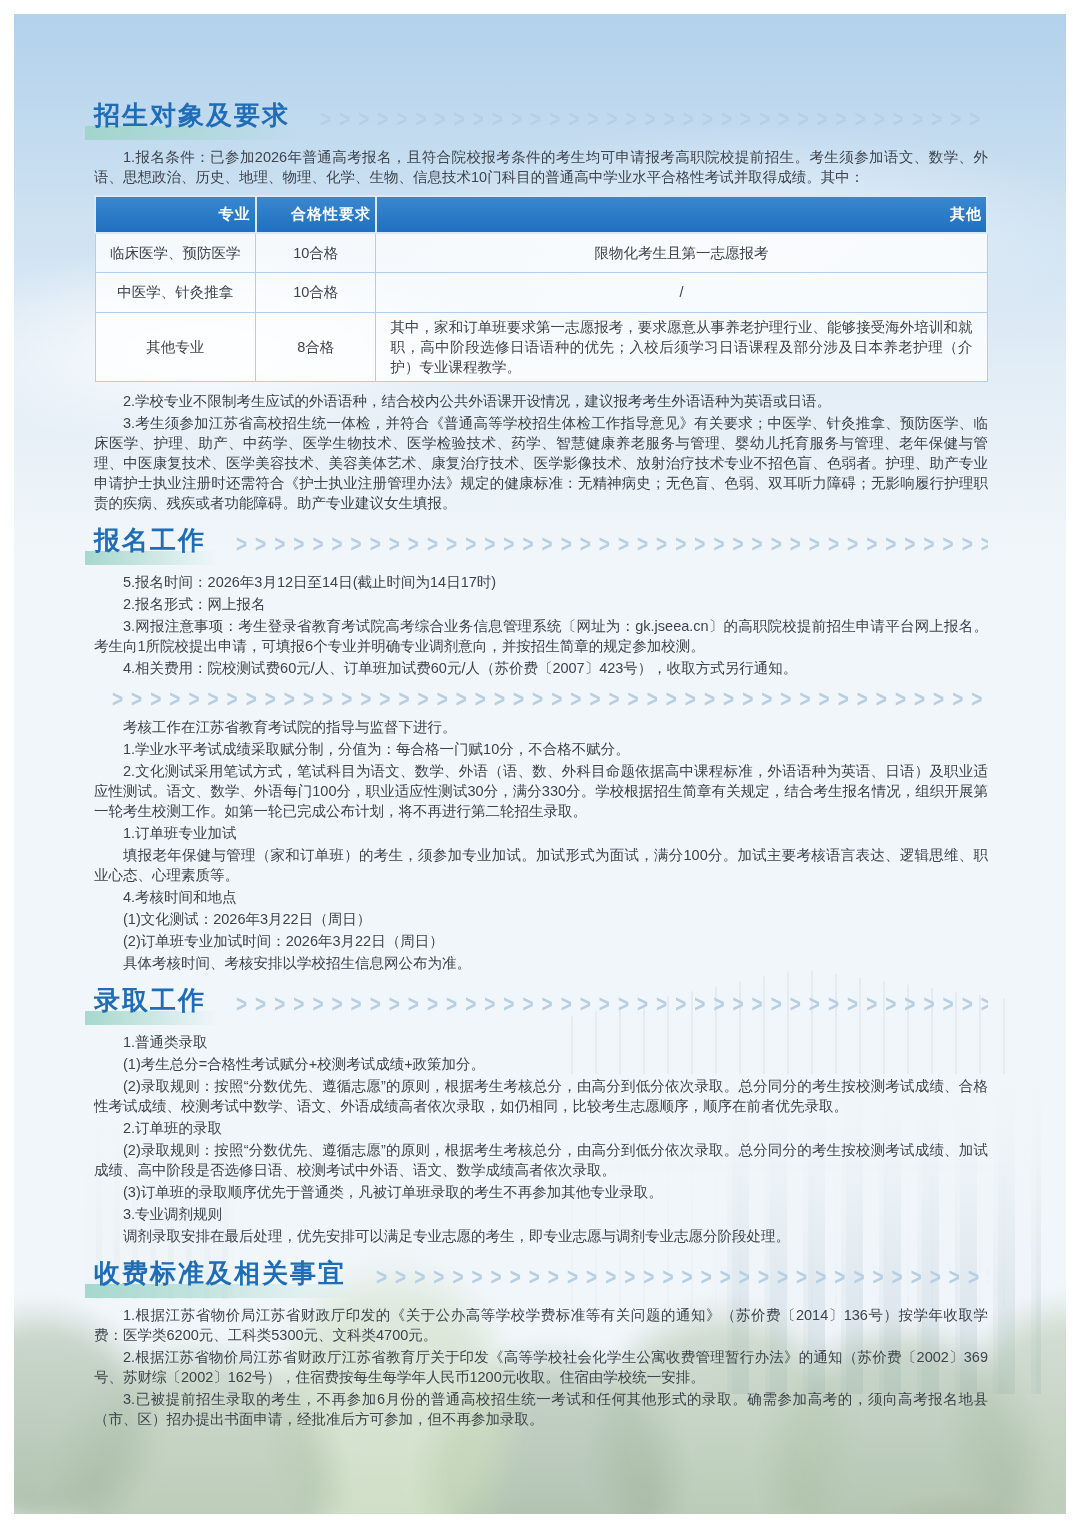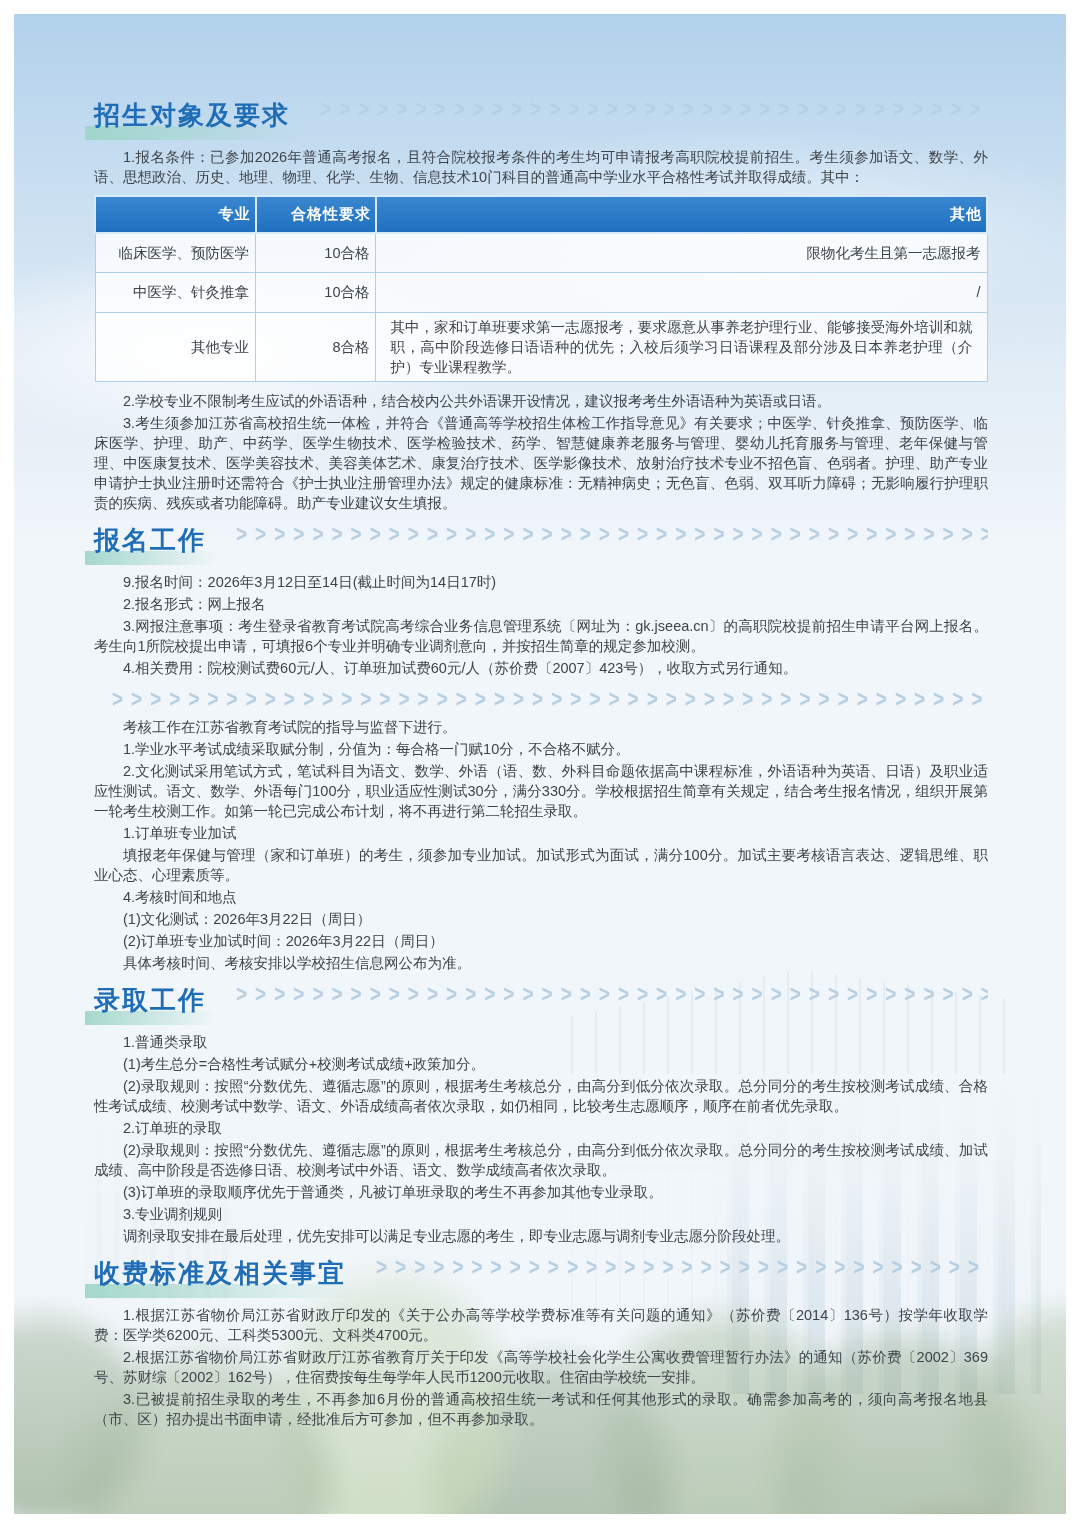--- a/index.html
+++ b/index.html
@@ -29,36 +29,36 @@
       radial-gradient(circle at 51% 78%, rgba(100,132,88,.8) 0 100px, transparent 140px),
       radial-gradient(circle at 66% 66%, rgba(118,150,98,.8) 0 100px, transparent 140px),
       radial-gradient(circle at 82% 74%, rgba(108,140,92,.82) 0 108px, transparent 148px),
       radial-gradient(circle at 97% 62%, rgba(122,152,100,.8) 0 92px, transparent 132px),
       radial-gradient(ellipse 160px 70px at 88% 96%, rgba(150,100,58,.55) 0 70px, transparent 110px);}
   .haze{position:absolute;inset:0;
     background:linear-gradient(180deg,#f1f6fa 0%,rgba(241,246,250,.88) 22%,rgba(241,246,250,.5) 55%,rgba(241,246,250,.12) 100%);}
   
   .content{position:absolute;inset:0;padding:84px 78px 0 80px;box-sizing:border-box;}
   section{position:relative;}
-  .sec-head{display:flex;align-items:flex-start;margin:10px 0 7px;}
+  .sec-head{display:flex;align-items:center;margin:10px 0 7px;}
   section:first-child .sec-head{margin-top:0;}
   .sec-title{margin:0;font-size:26px;font-weight:900;color:#1e6db6;letter-spacing:2px;
     padding:0 12px 7px 9px;margin-left:-9px;white-space:nowrap;
     background:linear-gradient(90deg,rgba(157,213,199,.9),rgba(157,213,199,0)) no-repeat left bottom/100% 14px;}
   .arrows{flex:1;overflow:hidden;white-space:nowrap;color:#b7cfe3;font-weight:700;
     font-size:19px;letter-spacing:8px;margin-left:18px;transform:scaleY(1.3);user-select:none;}
   .para{margin:0 0 2px;color:#3e444b;font-size:14.5px;line-height:1.38;text-indent:2em;
     text-align:justify;}
   
   .req-table{width:100%;border-collapse:collapse;margin:8px 0 9px;table-layout:fixed;}
   .req-table col.c1{width:18%;}.req-table col.c2{width:13.5%;}
   .req-table th{background:linear-gradient(180deg,#3a87d0,#1f70c0);color:#fff;font-size:15px;
     font-weight:700;padding:8px 4px;border:2px solid #d8e9f7;letter-spacing:1px;text-align:right;}
   .req-table td{background:rgba(255,255,255,.78);border:1px solid #aed0ec;color:#3e444b;
-    font-size:14.5px;text-align:right;padding:9px 6px;line-height:1.4;}
+    font-size:14.5px;text-align:center;padding:9px 6px;line-height:1.4;}
   .req-table td.long{text-align:left;padding:4px 14px;text-align:justify;}
 </style>
 </head>
 <body>
 
 <div class="page">
   <div class="bg-sky"></div>
   <div class="bg-bldg-mid"></div>
   <div class="bg-photo">
     <div class="photo-bldg"></div>
@@ -108,21 +108,21 @@
       </table>
       <p class="para">2.学校专业不限制考生应试的外语语种，结合校内公共外语课开设情况，建议报考考生外语语种为英语或日语。</p>
       <p class="para">3.考生须参加江苏省高校招生统一体检，并符合《普通高等学校招生体检工作指导意见》有关要求；中医学、针灸推拿、预防医学、临床医学、护理、助产、中药学、医学生物技术、医学检验技术、药学、智慧健康养老服务与管理、婴幼儿托育服务与管理、老年保健与管理、中医康复技术、医学美容技术、美容美体艺术、康复治疗技术、医学影像技术、放射治疗技术专业不招色盲、色弱者。护理、助产专业申请护士执业注册时还需符合《护士执业注册管理办法》规定的健康标准：无精神病史；无色盲、色弱、双耳听力障碍；无影响履行护理职责的疾病、残疾或者功能障碍。助产专业建议女生填报。</p>
     </section>
 
     <section>
       <div class="sec-head">
         <h2 class="sec-title">报名工作</h2>
         <div class="arrows">&gt;&gt;&gt;&gt;&gt;&gt;&gt;&gt;&gt;&gt;&gt;&gt;&gt;&gt;&gt;&gt;&gt;&gt;&gt;&gt;&gt;&gt;&gt;&gt;&gt;&gt;&gt;&gt;&gt;&gt;&gt;&gt;&gt;&gt;&gt;&gt;&gt;&gt;&gt;&gt;&gt;&gt;&gt;&gt;&gt;&gt;&gt;&gt;&gt;&gt;&gt;&gt;&gt;&gt;&gt;&gt;</div>
       </div>
-      <p class="para">9.报名时间：2026年3月12日至14日(截止时间为14日17时)</p>
+      <p class="para">5.报名时间：2026年3月12日至14日(截止时间为14日17时)</p>
       <p class="para">2.报名形式：网上报名</p>
       <p class="para">3.网报注意事项：考生登录省教育考试院高考综合业务信息管理系统〔网址为：gk.jseea.cn〕的高职院校提前招生申请平台网上报名。考生向1所院校提出申请，可填报6个专业并明确专业调剂意向，并按招生简章的规定参加校测。</p>
       <p class="para">4.相关费用：院校测试费60元/人、订单班加试费60元/人（苏价费〔2007〕423号），收取方式另行通知。</p>
     </section>
 
     <section>
       <div class="sec-head">
         <div class="arrows">&gt;&gt;&gt;&gt;&gt;&gt;&gt;&gt;&gt;&gt;&gt;&gt;&gt;&gt;&gt;&gt;&gt;&gt;&gt;&gt;&gt;&gt;&gt;&gt;&gt;&gt;&gt;&gt;&gt;&gt;&gt;&gt;&gt;&gt;&gt;&gt;&gt;&gt;&gt;&gt;&gt;&gt;&gt;&gt;&gt;&gt;&gt;&gt;&gt;&gt;&gt;&gt;&gt;&gt;&gt;&gt;</div>
       </div>
       <p class="para">考核工作在江苏省教育考试院的指导与监督下进行。</p>

